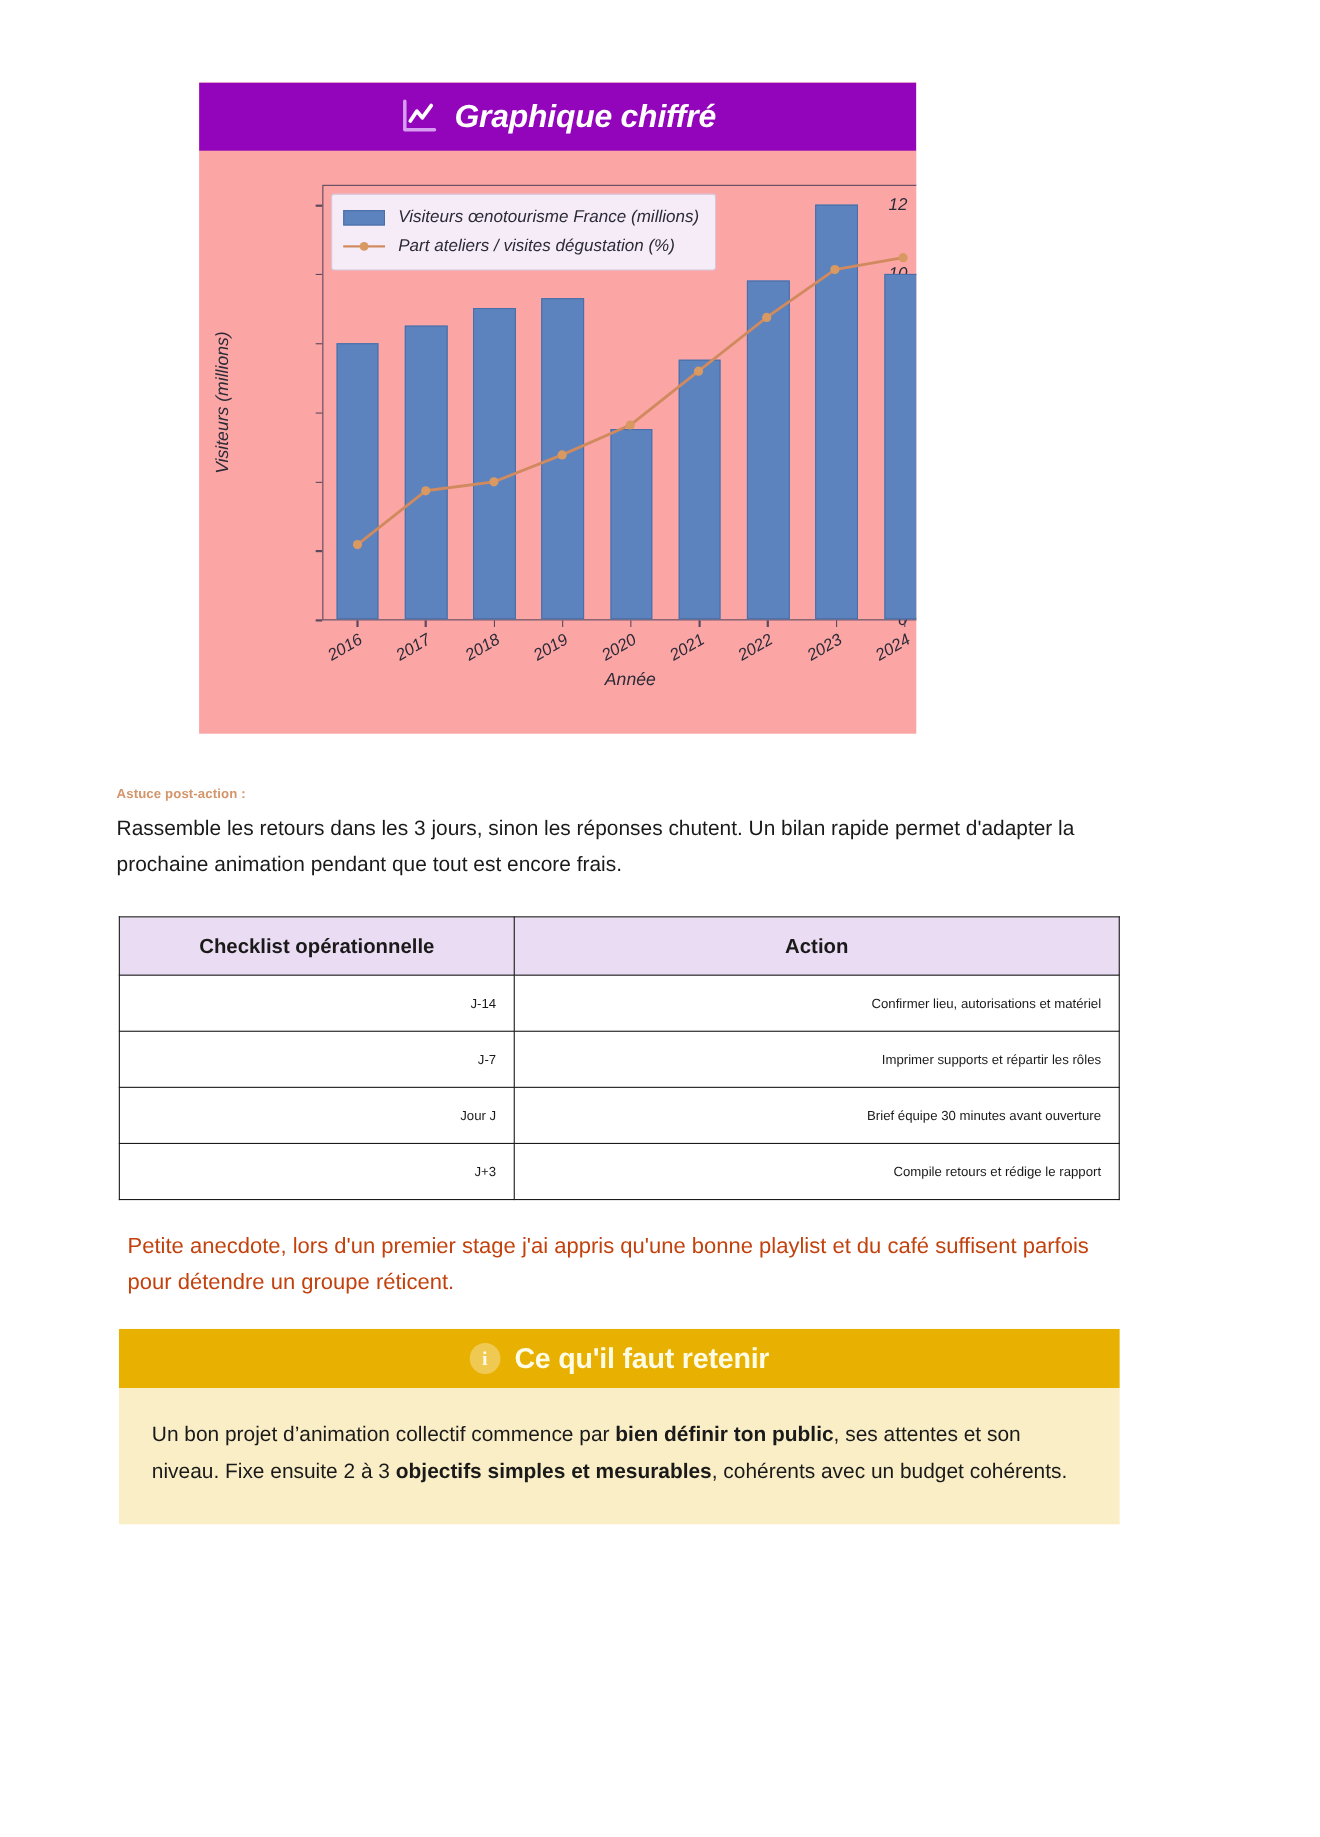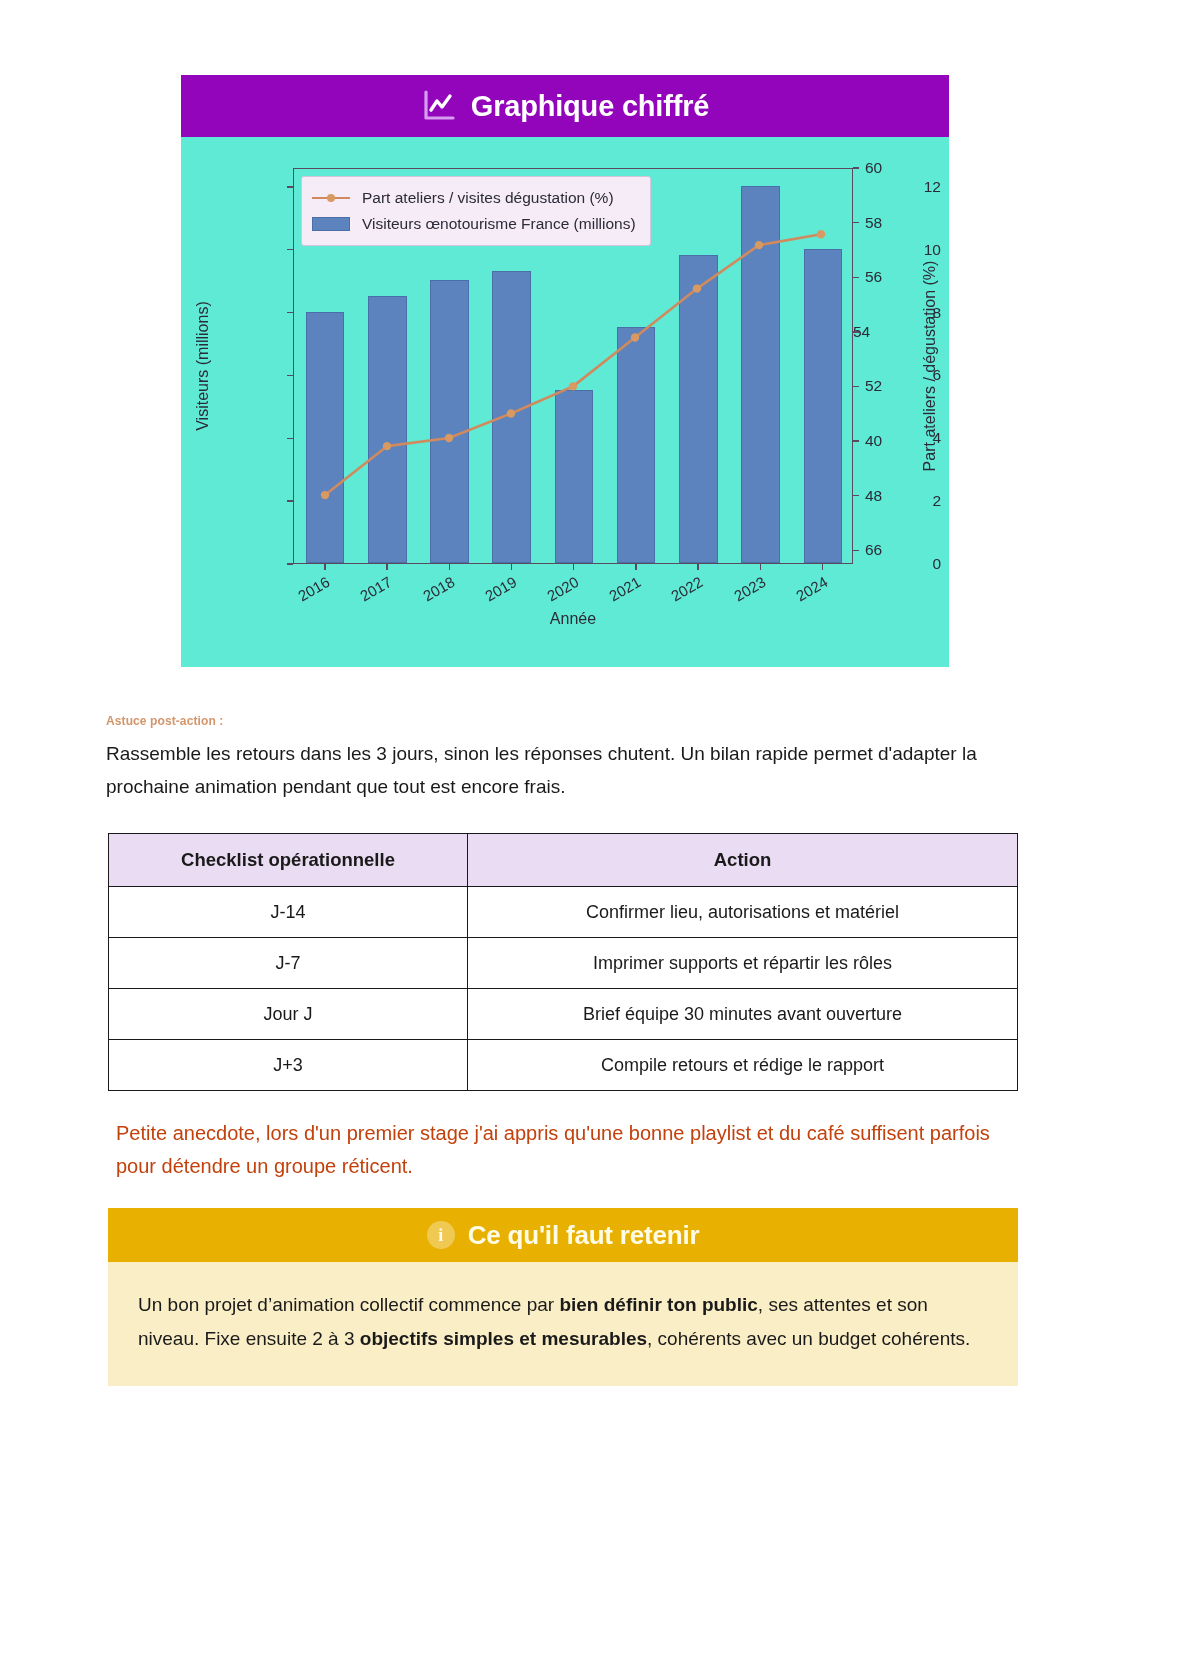--- a/index.html
+++ b/index.html
@@ -20,23 +20,24 @@
     min-height: 1670px;
     background: #fff;
     box-sizing: border-box;
   }
 
   
   .chart-card {
     position: absolute;
     left: 181px;
     top: 75px;
-    width: 768px;
-    background: #5eead4;
+    width: 652px;
+    background: #fca5a5;
     overflow: hidden;
+    font-style: italic;
   }
   .chart-card-header {
     background: #9205ba;
     height: 62px;
     display: flex;
     align-items: center;
     justify-content: center;
     gap: 14px;
   }
   .chart-card-header .hdr-icon {
@@ -236,22 +237,22 @@
     top: 833px;
     width: 910px;
     border-collapse: collapse;
     table-layout: fixed;
   }
   table.checklist th,
   table.checklist td {
     border: 1.6px solid #1a1a1a;
     padding: 0 16px;
     height: 50px;
-    font-size: 18px;
-    text-align: center;
+    font-size: 12px;
+    text-align: right;
     vertical-align: middle;
   }
   table.checklist thead th {
     background: #eadcf3;
     text-align: center;
     font-weight: bold;
     font-size: 18.5px;
     height: 52px;
   }
   table.checklist col.c1 { width: 39.5%; }
@@ -425,26 +426,26 @@
               <circle cx="280.00" cy="218.48" r="4.2" fill="#d89a62"></circle>
               <circle cx="342.22" cy="169.32" r="4.2" fill="#d89a62"></circle>
               <circle cx="404.44" cy="120.17" r="4.2" fill="#d89a62"></circle>
               <circle cx="466.67" cy="76.47" r="4.2" fill="#d89a62"></circle>
               <circle cx="528.89" cy="65.54" r="4.2" fill="#d89a62"></circle>
             </svg>
         </div>
 
         <div class="legend">
           <div class="legend-row">
+            <span class="legend-swatch-bar"></span>
+            <span class="legend-text">Visiteurs œnotourisme France (millions)</span>
+          </div>
+          <div class="legend-row">
             <span class="legend-swatch-line"></span>
             <span class="legend-text">Part ateliers / visites dégustation (%)</span>
-          </div>
-          <div class="legend-row">
-            <span class="legend-swatch-bar"></span>
-            <span class="legend-text">Visiteurs œnotourisme France (millions)</span>
           </div>
         </div>
 
       </div>
     </div>
   </div>
 
   <div class="tip">
     <div class="tip-title">Astuce post-action :</div>
     <p class="tip-body">Rassemble les retours dans les 3 jours, sinon les réponses chutent. Un bilan rapide permet d'adapter la prochaine animation pendant que tout est encore frais.</p>

